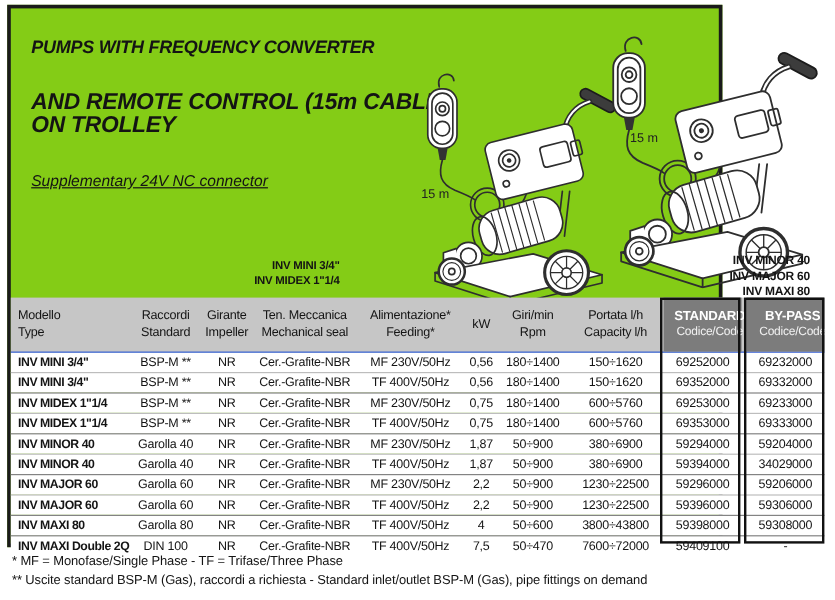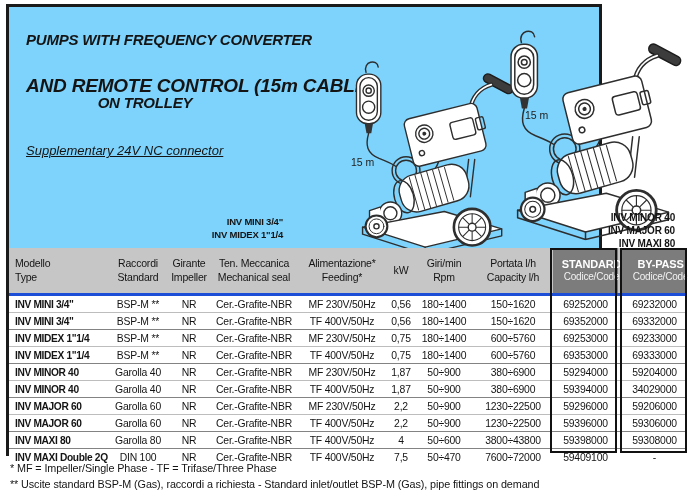--- a/index.html
+++ b/index.html
@@ -4,45 +4,45 @@
 <style>
   html,body { margin:0; padding:0; }
   body {
     width:696px; height:500px; position:relative; overflow:hidden;
     background:#ffffff; color:#141414;
     font-family:"Liberation Sans", sans-serif;
     -webkit-font-smoothing:antialiased;
   }
   .card {
     position:absolute; left:6px; top:4px; width:596px; height:452px;
-    border:3px solid #1a1a1a; box-sizing:border-box; background:#7dd3fc;
+    border:3px solid #1a1a1a; box-sizing:border-box; background:#84cc16;
   }
   
   .t-line { position:absolute; font-style:italic; font-weight:bold; letter-spacing:-0.2px; white-space:nowrap; }
   .t1 { left:17px; top:24px;  font-size:15px; }
   .t2 { left:17px; top:68px;  font-size:19px; }
-  .t3 { left:17px; top:87px;  width:238px; text-align:center; font-size:15px; }
+  .t3 { left:17px; top:87px;  width:238px; text-align:left; font-size:19px; }
   .s-line { position:absolute; font-style:italic; font-weight:normal; font-size:13px; white-space:nowrap;text-decoration:underline; }
   .s1 { left:17px; top:136px; }
   .s2 { left:17px; top:162px; width:240px; text-align:right; }
   
   .illus { position:absolute; }
   .illus1 { left:320px; top:48px; width:208px; height:200px; }
   .illus2 { left:486px; top:4px;  width:198px; height:242px; }
   .illus svg { width:100%; height:100%; }
   .cable-label { position:absolute; font-size:10.5px; color:#222; }
   .lbl1 { left:342px; top:149px; }
   .lbl2 { left:516px; top:102px; }
   .caption { position:absolute; font-weight:bold; line-height:1.32; text-align:right; letter-spacing:-0.2px; }
   .cap1 { left:168px; top:209px; width:106px; font-size:9.5px; }
   .cap2 { left:552px; top:204px; width:114px; font-size:10px; }
   
   .spec-table { position:absolute; left:0; top:241px; width:678px; height:205px; }
   .grid-row { display:grid; grid-template-columns:100px 58px 44px 86px 90px 28px 58px 80px 65px 4px 65px; }
-  .thead { height:45px; background:#c6c6c6; border-bottom:3px solid #1d4ed8; }
+  .thead { height:45px; background:#c6c6c6; border-bottom:1px solid #1d4ed8; }
   .th { display:flex; flex-direction:column; align-items:center; justify-content:center;
         font-size:10.5px; line-height:1.28; letter-spacing:-0.2px; text-align:center; white-space:nowrap; }
   .th.left { align-items:flex-start; padding-left:6px; }
   .th.dark { background:#7c7c7c; color:#fff;padding-left:12px; }
   .th.dark .l1 { font-weight:bold; font-size:11px; }
   .th.dark .l2 { font-size:10px; color:#f2f2f2; }
   .sp { background:transparent; }
   .trow { height:16px; align-items:center; border-top:1px solid #bdbdbd; background:#fff; }
   .trow.group-start { border-top:1.6px solid #838383; }
   #table-body .trow:first-child { border-top:none; }
@@ -329,15 +329,15 @@
     <div class="td">-</div>
   </div>
 </div>
 
     <div class="code-box box-standard"></div>
     <div class="code-box box-bypass"></div>
   </div>
 </div>
 
 <div class="footnotes">
-  <div>* MF = Impeller/Single Phase - TF = Trifase/Three Phase</div>
+  <div>* MF = Monofase/Single Phase - TF = Trifase/Three Phase</div>
   <div>** Uscite standard BSP-M (Gas), raccordi a richiesta - Standard inlet/outlet BSP-M (Gas), pipe fittings on demand</div>
 </div>
 
 </body></html>

